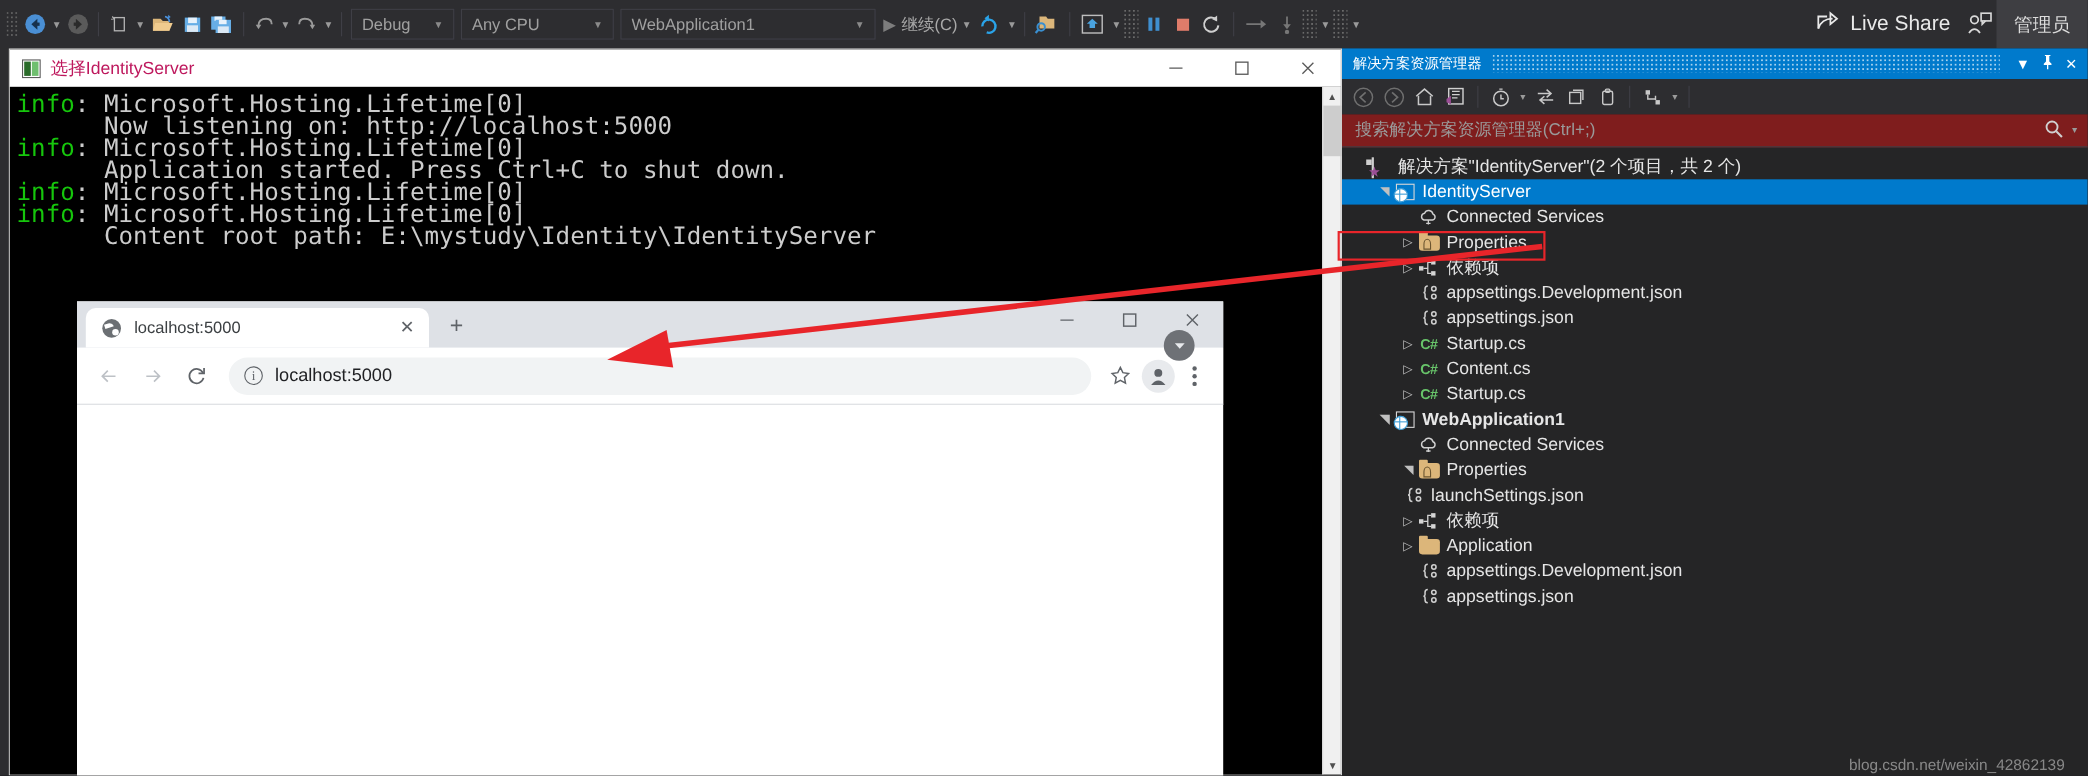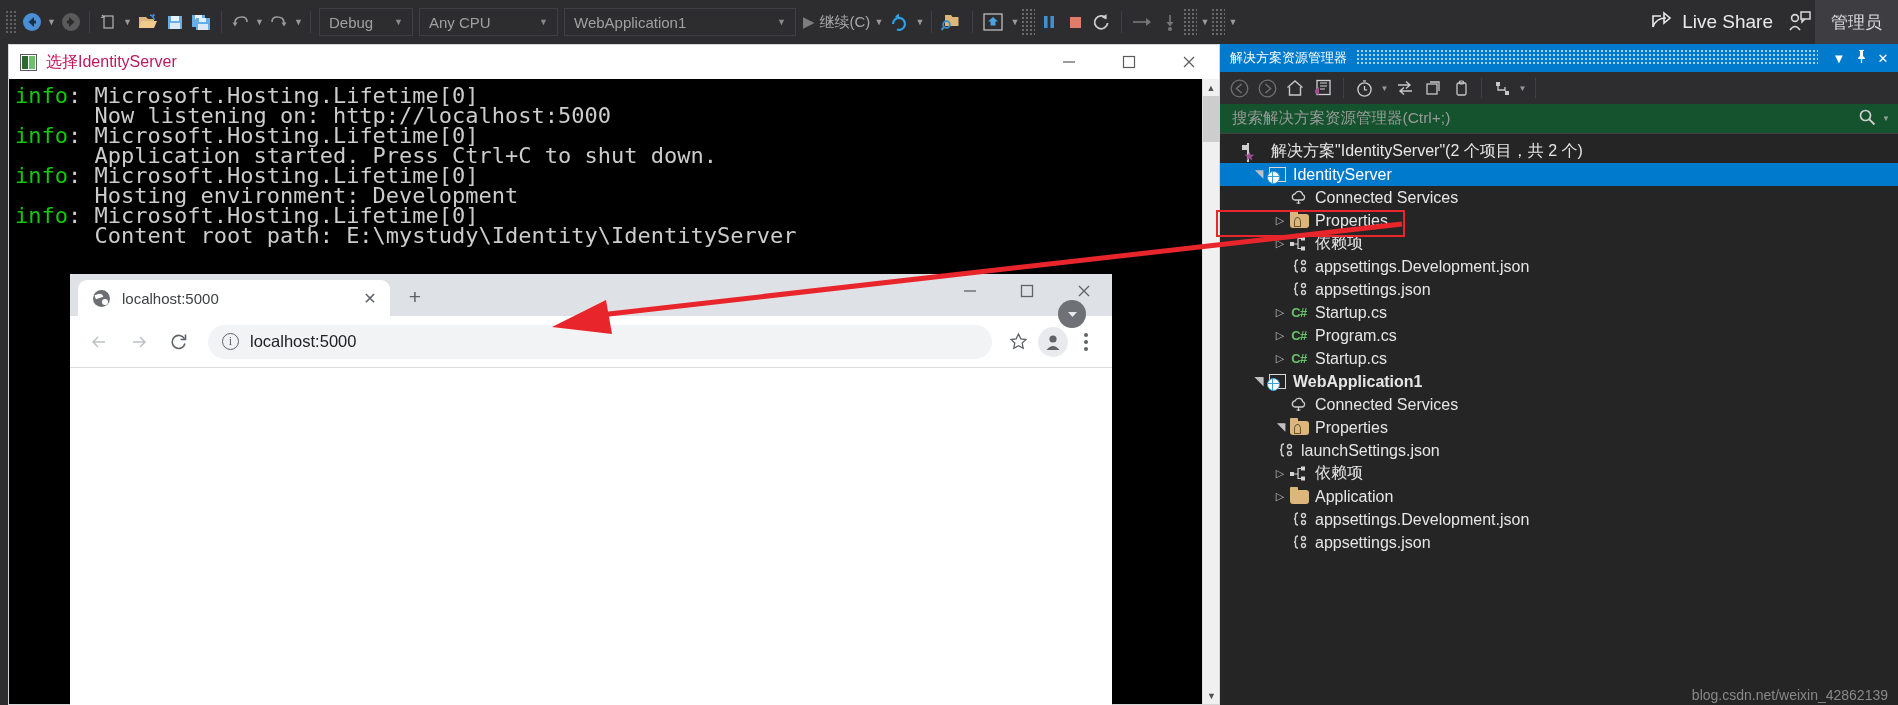--- a/index.html
+++ b/index.html
@@ -202,21 +202,21 @@
     padding: 0 6px; gap: 2px;
   }
   .se-tb-btn {
     width: 26px; height: 26px; display:flex; align-items:center; justify-content:center;
     color: #c8c8c8;
   }
   .se-tb-btn.dim { color: #6f6f6f; }
   .se-tb-sep { width:1px; height:20px; background:#3f3f46; margin:0 5px; }
   .se-tb-caret { color:#9a9a9a; font-size:8px; width:11px; text-align:center; }
   .se-search {
-    height: 30px; background: #14532d; display:flex; align-items:center;
+    height: 30px; background: #7f1d1d; display:flex; align-items:center;
     padding: 0 8px 0 12px; border-bottom: 1px solid #3f3f46; justify-content: space-between;
   }
   .se-search .ph { flex:1; color:#9a9a9a; font-size: 15.5px; }
   .se-search .mag { color:#d0d0d0; font-size:15px; }
   .se-search .mcaret { color:#9a9a9a; font-size:8px; margin-left:6px; }
   .se-tree { flex: 1; padding-top: 6px; overflow: hidden; position: relative; }
   .tr-row {
     display: flex; align-items: center; height: 23px; color: #e6e6e6;
     font-size: 16px; white-space: nowrap; position: relative;
   }
@@ -250,21 +250,21 @@
 
   .sel-redbox {
     position: absolute; left: 1216px; top: 210px; width: 189px; height: 27px;
     border: 2.5px solid #e8252a; pointer-events: none;
   }
 
   
   .arrow-svg { position: absolute; left: 0; top: 0; pointer-events: none; }
 
   .watermark {
-    position: absolute; right: 10px; bottom: 2px; color: #9a9a9a; font-size: 14px;
+    position: absolute; right: 21px; bottom: 2px; color: #9a9a9a; font-size: 14px;
     opacity: .85;
   }
 </style>
 </head>
 <body>
 
 <div id="root">
 
   <div class="vs-toolbar">
     <div class="tb-grip"></div>
@@ -474,21 +474,20 @@
         </div>
       </div>
     </div>
     <div class="console-body">
       <div id="console-lines">
           <div class="console-line"><span class="lvl">info</span><span>: Microsoft.Hosting.Lifetime[0]</span></div>
           <div class="console-line"><span>      Now listening on: http://localhost:5000</span></div>
           <div class="console-line"><span class="lvl">info</span><span>: Microsoft.Hosting.Lifetime[0]</span></div>
           <div class="console-line"><span>      Application started. Press Ctrl+C to shut down.</span></div>
           <div class="console-line"><span class="lvl">info</span><span>: Microsoft.Hosting.Lifetime[0]</span></div>
-          <div class="console-line"><span>      Hosting environment: Development</span></div>
           <div class="console-line"><span class="lvl">info</span><span>: Microsoft.Hosting.Lifetime[0]</span></div>
           <div class="console-line"><span>      Content root path: E:\mystudy\Identity\IdentityServer</span></div>
         </div>
     </div>
     <div class="console-scroll">
       <div class="arrow-up">▲</div>
       <div class="thumb"></div>
       <div class="arrow-dn">▼</div>
     </div>
   </div>
@@ -729,21 +728,21 @@
           <span class="tr-ic">
             <span class="ic-cs">C#</span>
           </span>
           <span class="tr-label">Startup.cs</span>
         </div>
         <div class="tr-row" style="padding-left: 52px;">
           <span class="tr-exp" style="font-size: 11px;">▷</span>
           <span class="tr-ic">
             <span class="ic-cs">C#</span>
           </span>
-          <span class="tr-label">Program.cs</span>
+          <span class="tr-label">Content.cs</span>
         </div>
         <div class="tr-row" style="padding-left: 52px;">
           <span class="tr-exp" style="font-size: 11px;">▷</span>
           <span class="tr-ic">
             <span class="ic-cs">C#</span>
           </span>
           <span class="tr-label">Startup.cs</span>
         </div>
         <div class="tr-row bold" style="padding-left: 30px;">
           <span class="tr-exp" style="transform: rotate(-90deg); font-size: 11px;">◢</span>

